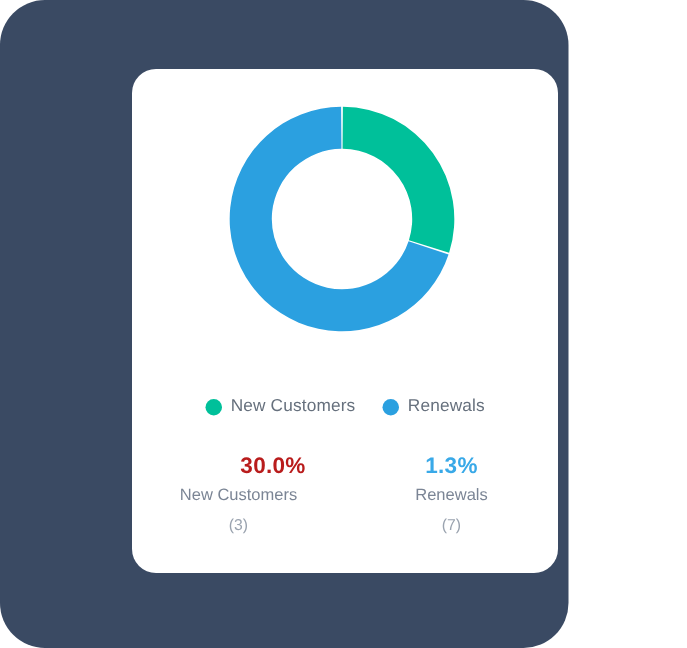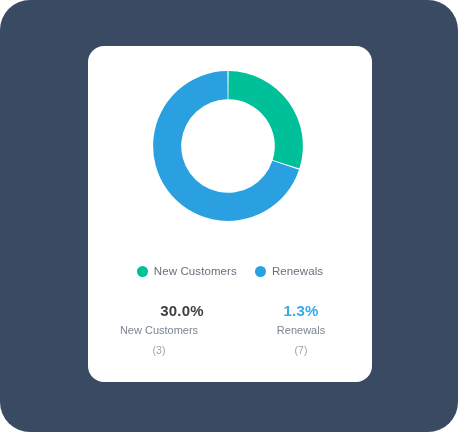--- a/index.html
+++ b/index.html
@@ -11,21 +11,21 @@
     width: 458px;
     height: 432px;
     font-family: "Liberation Sans", sans-serif;
     overflow: hidden;
   }
 
   #app-frame {
     position: absolute;
     left: 0;
     top: 0;
-    width: 458px;
+    width: 379px;
     height: 432px;
     background: #3a4a63;
     border-radius: 30px;
     box-sizing: border-box;
     overflow: hidden;
   }
 
   #chart-card {
     position: absolute;
     left: 88px;
@@ -97,21 +97,21 @@
   .stat {
     flex: 1 1 50%;
     text-align: center;
   }
   .stat-pct {
     font-size: 15px;
     font-weight: bold;
     line-height: 1.25;
     letter-spacing: 0.2px;
   }
-  .stat-pct.teal  { color: #404040; margin-left: 46px; }
+  .stat-pct.teal  { color: #b91c1c; margin-left: 46px; }
   .stat-pct.blue  { color: #39a9e8; }
   .stat-name {
     font-size: 11px;
     color: #7b8595;
     line-height: 1.8;
   }
   .stat-count {
     font-size: 10.5px;
     color: #9aa3af;
     line-height: 1.8;

